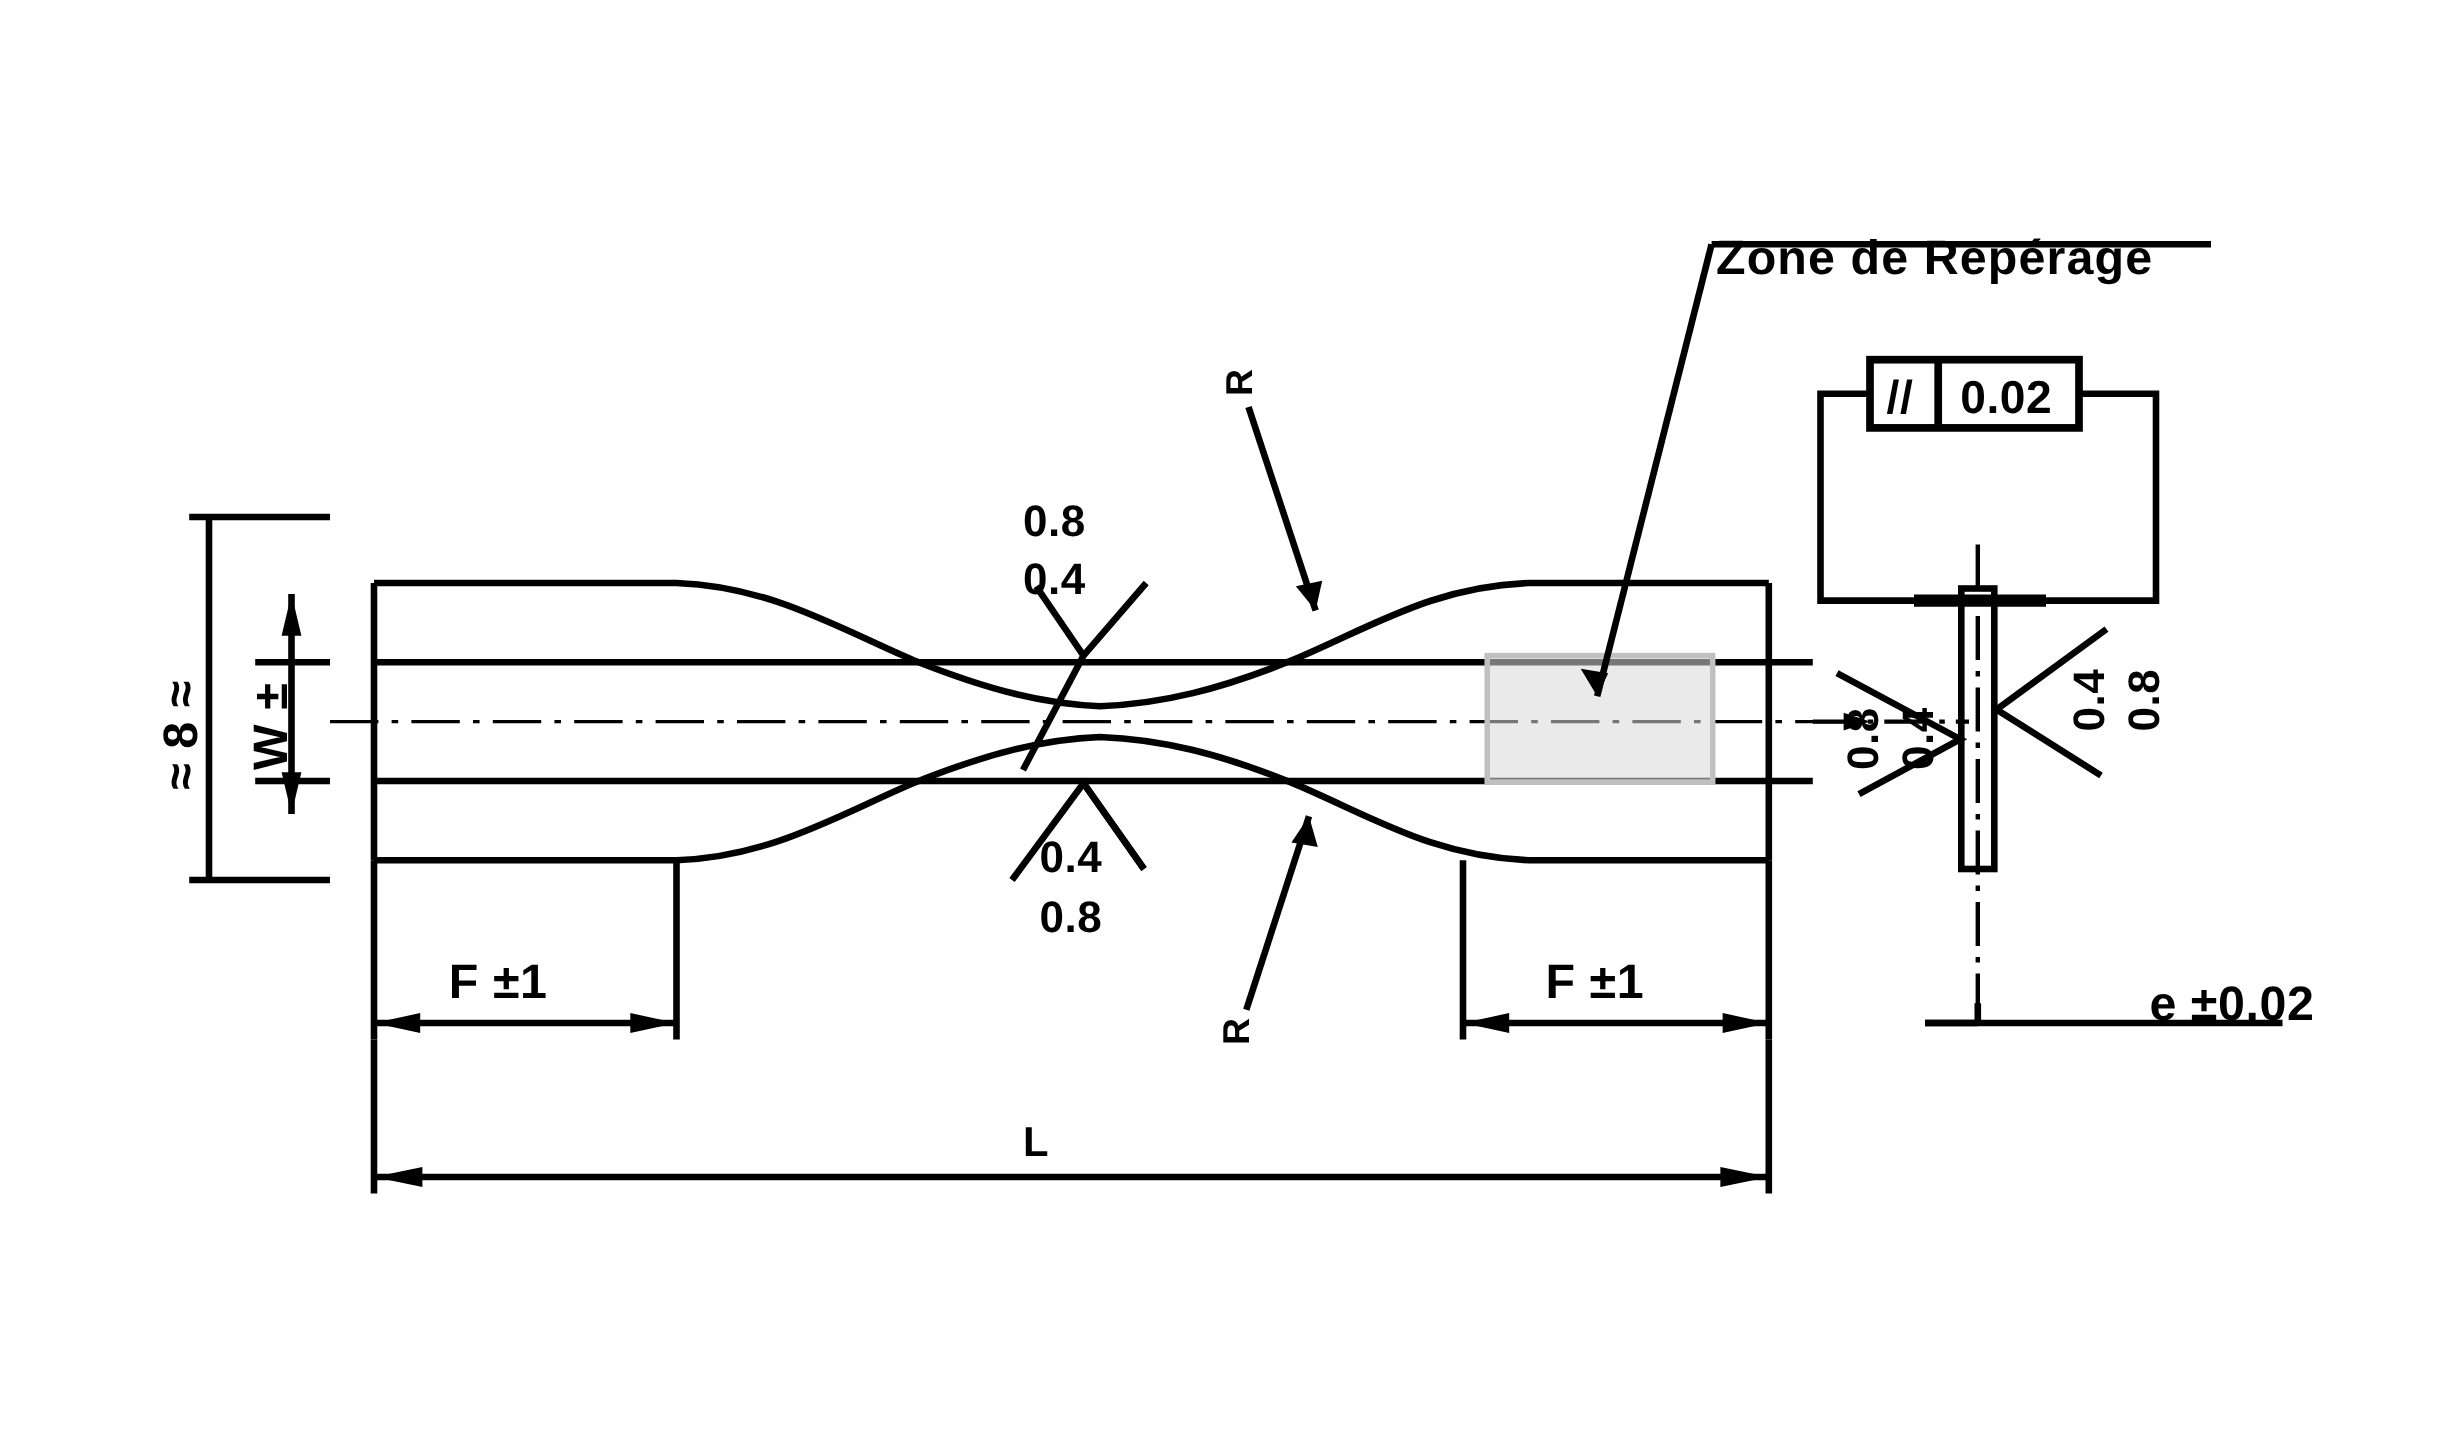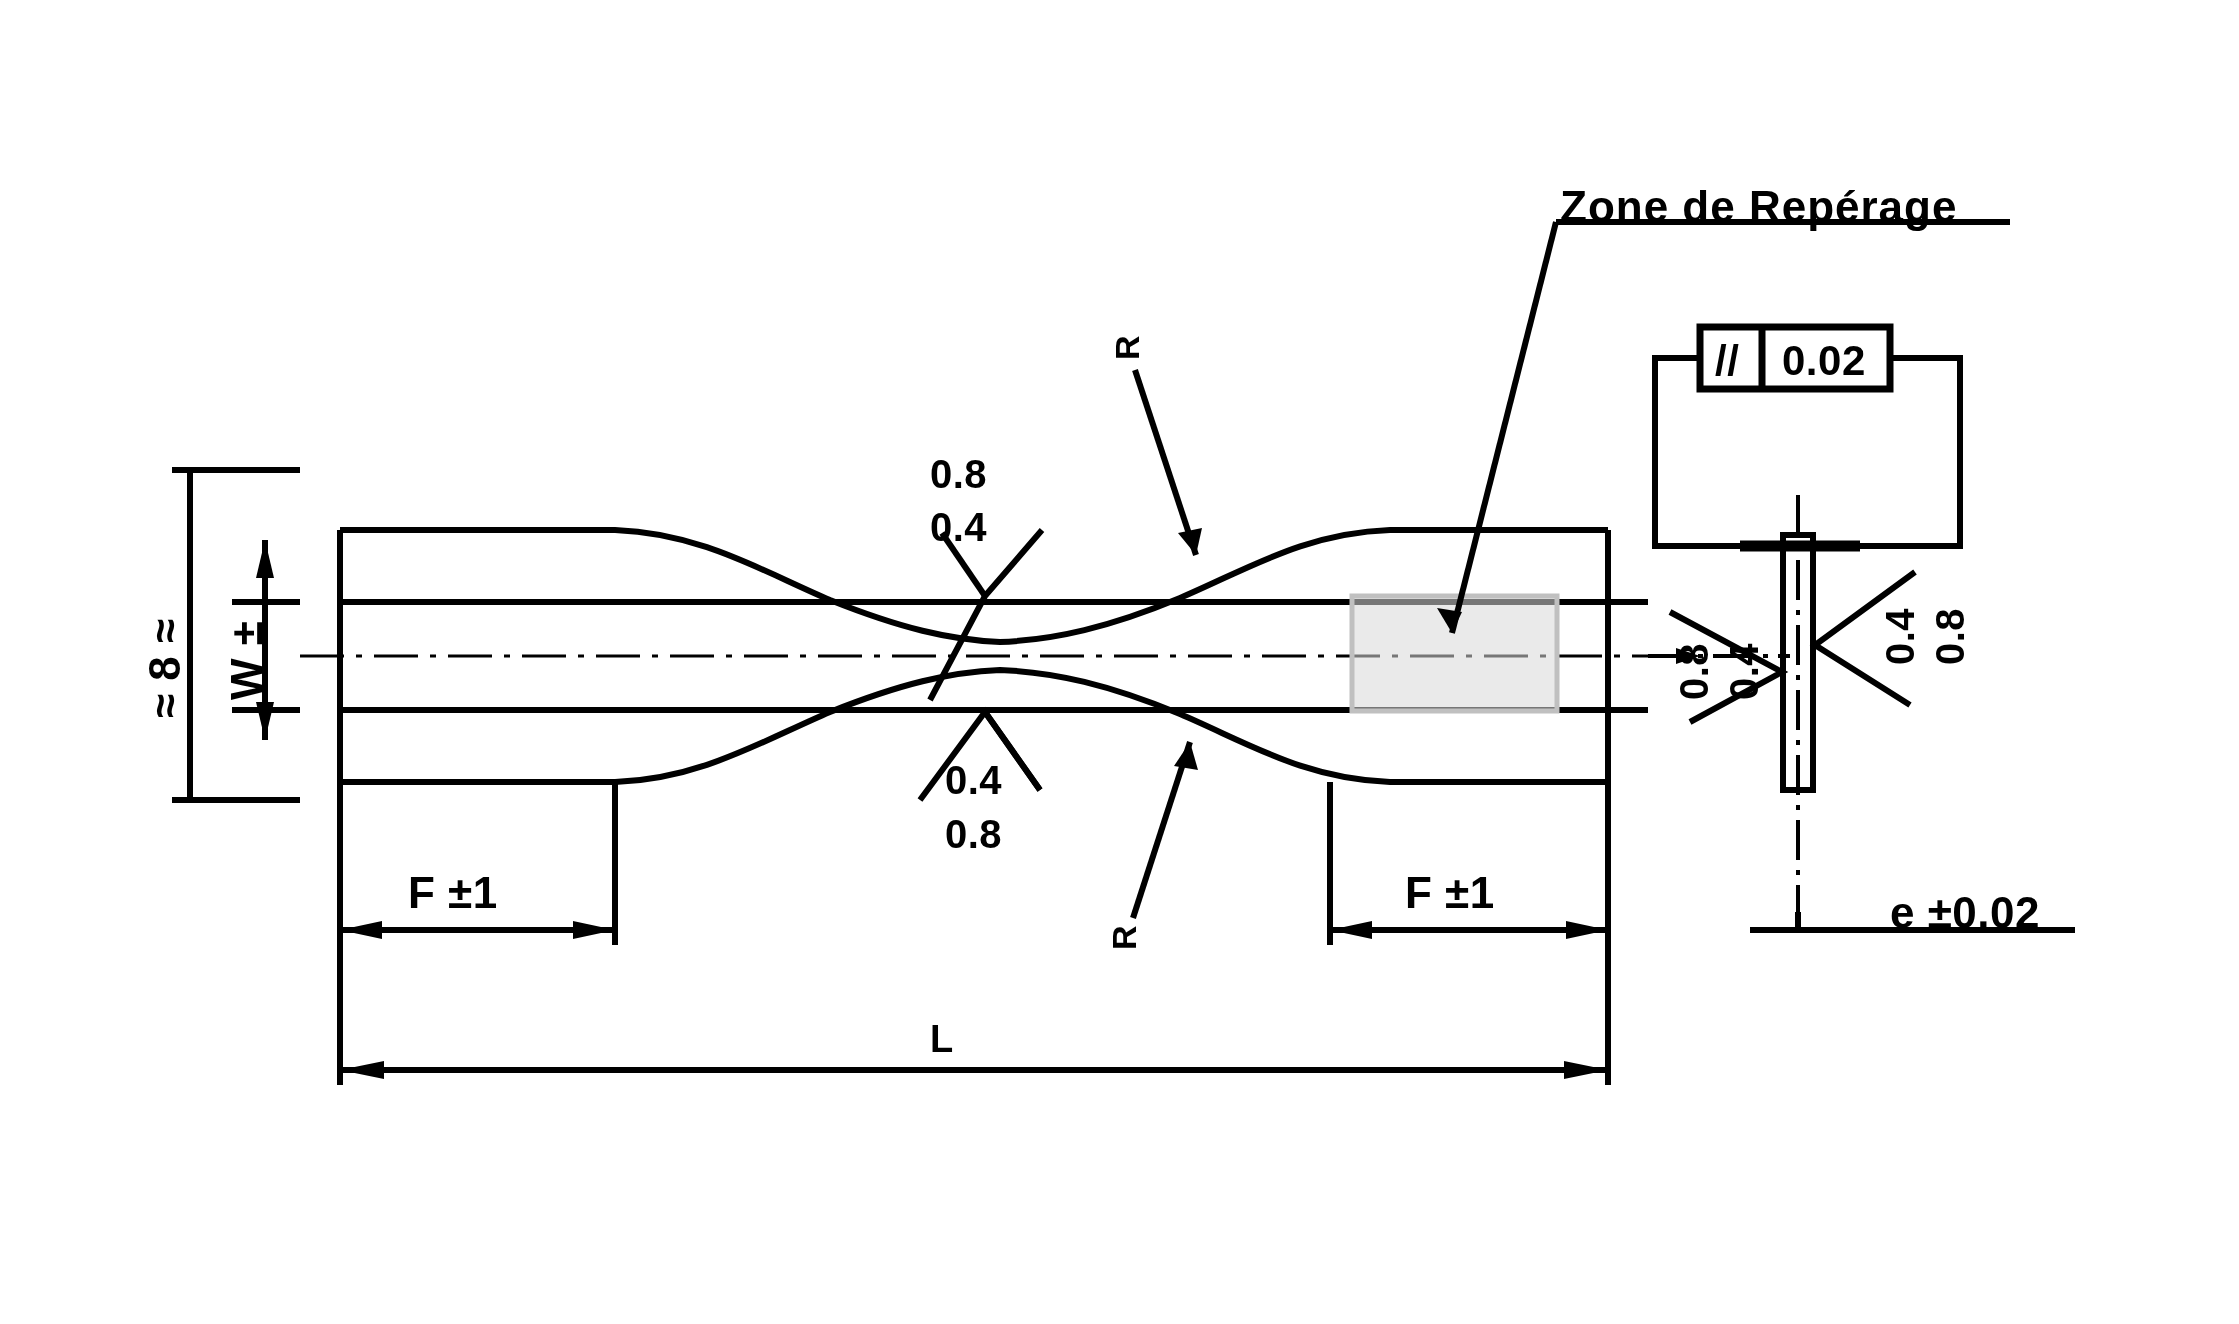--- a/index.html
+++ b/index.html
@@ -31,20 +31,21 @@
     font-family: "Liberation Sans", sans-serif;
     color: #000000;
     white-space: nowrap;
     font-weight: bold;
     letter-spacing: 0.5px;
   }
   .lbl-title {
     font-size: 44px;
     font-weight: bold;
     letter-spacing: 1px;
+    margin-top: 28px;
   }
   .lbl-rough {
     font-size: 40px;
     font-weight: bold;
   }
   .lbl-dim {
     font-size: 44px;
     font-weight: bold;
   }
   .lbl-gdt {
@@ -181,15 +182,15 @@
   <div class="lbl lbl-rough rot90" style="left:1928px; top:665px;">0.8</div>
 
   <div class="lbl lbl-dim rot90" style="left:140px; top:718px;">≈ 8 ≈</div>
   <div class="lbl lbl-dim rot90" style="left:222px; top:700px;">W ±</div>
 
   <div class="lbl lbl-dim" style="left:408px; top:868px;">F ±1</div>
   <div class="lbl lbl-dim" style="left:1405px; top:868px;">F ±1</div>
 
   <div class="lbl lbl-l" style="left:930px; top:1018px;">L</div>
 
-  <div class="lbl lbl-dim" style="left:1890px; top:888px;">e ±0.02</div>
+  <div class="lbl lbl-dim" style="left:1954px; top:888px;">e ±0.02</div>
 
 </div>
 
 </body></html>

